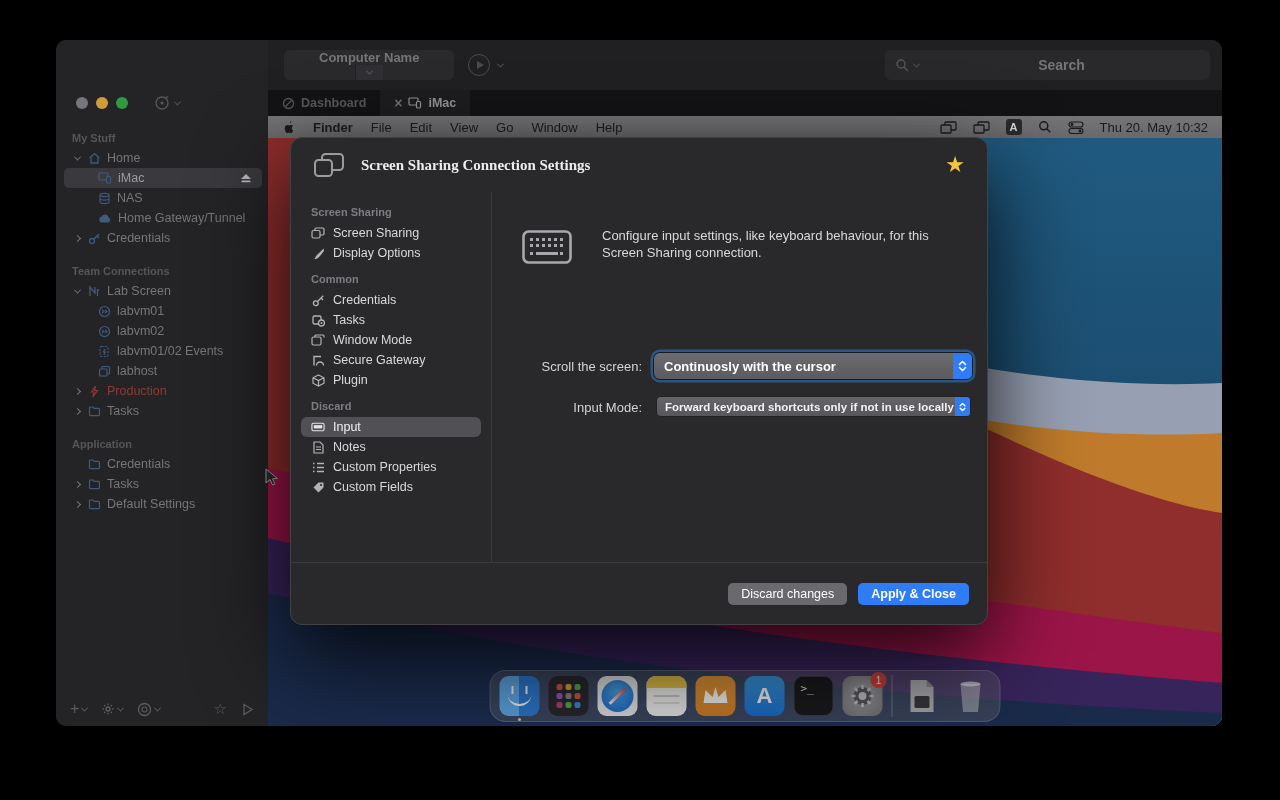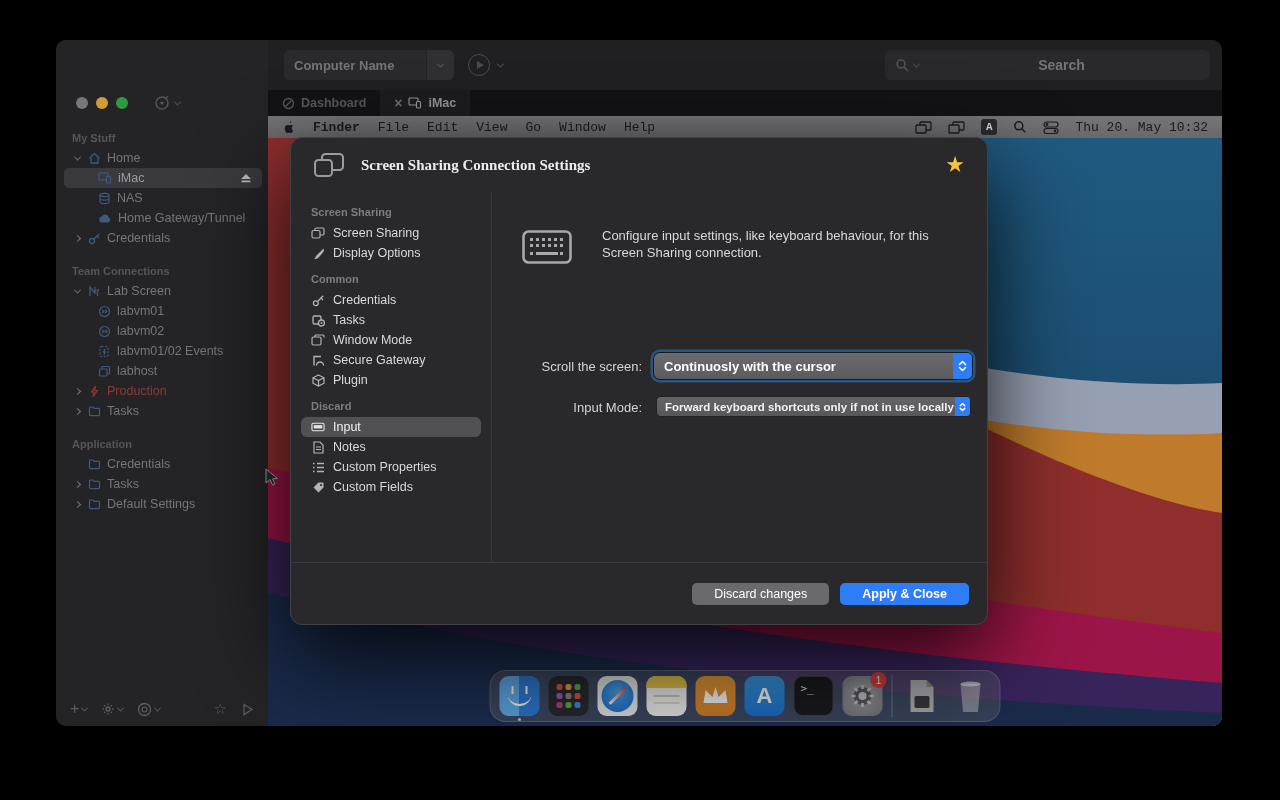--- a/index.html
+++ b/index.html
@@ -32,21 +32,21 @@
   .chev.right { transform:rotate(-45deg); }
   .eject { margin-left:auto; margin-right:10px; color:#b9b9bd; }
   .sb-footer { position:absolute; bottom:8px; left:0; width:212px; display:flex; align-items:center;
                gap:14px; padding:0 14px; color:#5c5c61; font-size:13px; }
   .sb-footer .spacer{flex:1;}
 
   
   .main { position:absolute; left:212px; top:0; right:0; height:100%; }
   .toolbar { position:absolute; left:0; top:0; right:0; height:50px; background:#202023; }
   .cname { position:absolute; left:16px; top:10px; width:170px; height:30px; background:#2a2a2d;
-           border-radius:6px; display:flex; align-items:center; overflow:hidden; }
+           border-radius:6px; display:flex; align-items:center; overflow:hidden;flex-direction:column; }
   .cname input { flex:1; background:transparent; border:none; outline:none; color:#55555a;
                  font-size:13px; font-weight:bold; padding:0 10px; font-family:inherit; width:120px; }
   .cname .dd { width:28px; height:100%; border-left:1px solid #222225; background:#303034;
                display:flex; align-items:center; justify-content:center; color:#5c5c61; }
   .play-group { position:absolute; left:200px; top:14px; display:flex; align-items:center; gap:8px; color:#55555a; }
   .play-circle { width:22px; height:22px; border:1.5px solid #4a4a4f; border-radius:50%;
                  display:flex; align-items:center; justify-content:center; }
   .tri { width:0; height:0; border-left:7px solid #4a4a4f; border-top:4.5px solid transparent; border-bottom:4.5px solid transparent; margin-left:2px;}
   .search { position:absolute; right:12px; top:10px; width:325px; height:30px; background:#29292c;
             border-radius:6px; display:flex; align-items:center; gap:4px; padding:0 10px; color:#55555a; }
@@ -56,21 +56,21 @@
   .tabbar { position:absolute; left:0; top:50px; right:0; height:26px; background:#131315; display:flex; }
   .tab { display:flex; align-items:center; gap:6px; font-size:12.5px; font-weight:bold;
          padding:0 14px; color:#56565b; }
   .tab.active { background:#1d1d20; color:#929296; }
   .tab .close { color:#6e6e72; font-size:14px; }
 
   
   .desktop { position:absolute; left:0; top:76px; right:0; bottom:0; overflow:hidden; background:#12223c; }
   .menubar { position:absolute; left:0; top:0; right:0; height:22px;
              background:linear-gradient(#757577,#69696b); display:flex; align-items:center;
-             padding:1px 14px; gap:18px; font-size:13px; color:#1b1b1c; z-index:5;font-family:Liberation Mono, monospace; }
+             padding:1px 14px; gap:18px; font-size:13px; color:#1b1b1c; z-index:5; }
   .menubar .mname { font-weight:bold; }
   .mb-right { margin-left:auto; display:flex; align-items:center; gap:16px; }
   .kbd-badge { width:16px; height:16px; background:#2a2a2c; border-radius:3px; color:#d8d8da;
                font-size:11px; font-weight:bold; display:flex; align-items:center; justify-content:center; }
   .clock { font-size:13px; color:#1b1b1c; white-space:nowrap; }
   .wall { position:absolute; left:0; top:22px; right:0; bottom:0; }
 
   
   .dock { position:absolute; left:50%; transform:translateX(-50%); bottom:4px; height:52px;
           background:rgba(95,95,105,.40); border:1px solid rgba(255,255,255,.14);
@@ -113,21 +113,21 @@
   .stepper { width:19px; align-self:stretch; background:#2e7cf6; border-radius:0 5px 5px 0;
              display:flex; align-items:center; justify-content:center; }
   .sel-small { position:absolute; left:165px; top:205px; width:313px; height:19px; border-radius:4px;
                background:linear-gradient(#646469,#56565b); display:flex; align-items:center;
                box-shadow:0 0 0 .5px #1c1c1e; }
   .sel-small .stxt { flex:1; padding:0 8px; font-size:11.5px; font-weight:bold; color:#f2f2f4; white-space:nowrap; overflow:hidden; }
   .sel-small .stepper { width:15px; border-radius:0 3.5px 3.5px 0; }
   .dlg-footer { position:absolute; left:0; right:0; bottom:0; height:62px; border-top:1px solid #3c3c40;
                 display:flex; align-items:center; justify-content:flex-end; gap:11px; padding:0 18px; }
   .btn { height:22px; border:none; border-radius:5px; font-size:12.5px; font-family:inherit;
-         padding:0 22px; color:#fff; }
+         padding:0 13px; color:#fff; }
   .btn.gray { background:#69696e; }
   .btn.blue { background:#2e7cf6; font-weight:bold;text-align:right; }
 
   svg { display:block; }
 </style>
 </head>
 <body>
 
 <div class="app">
 

